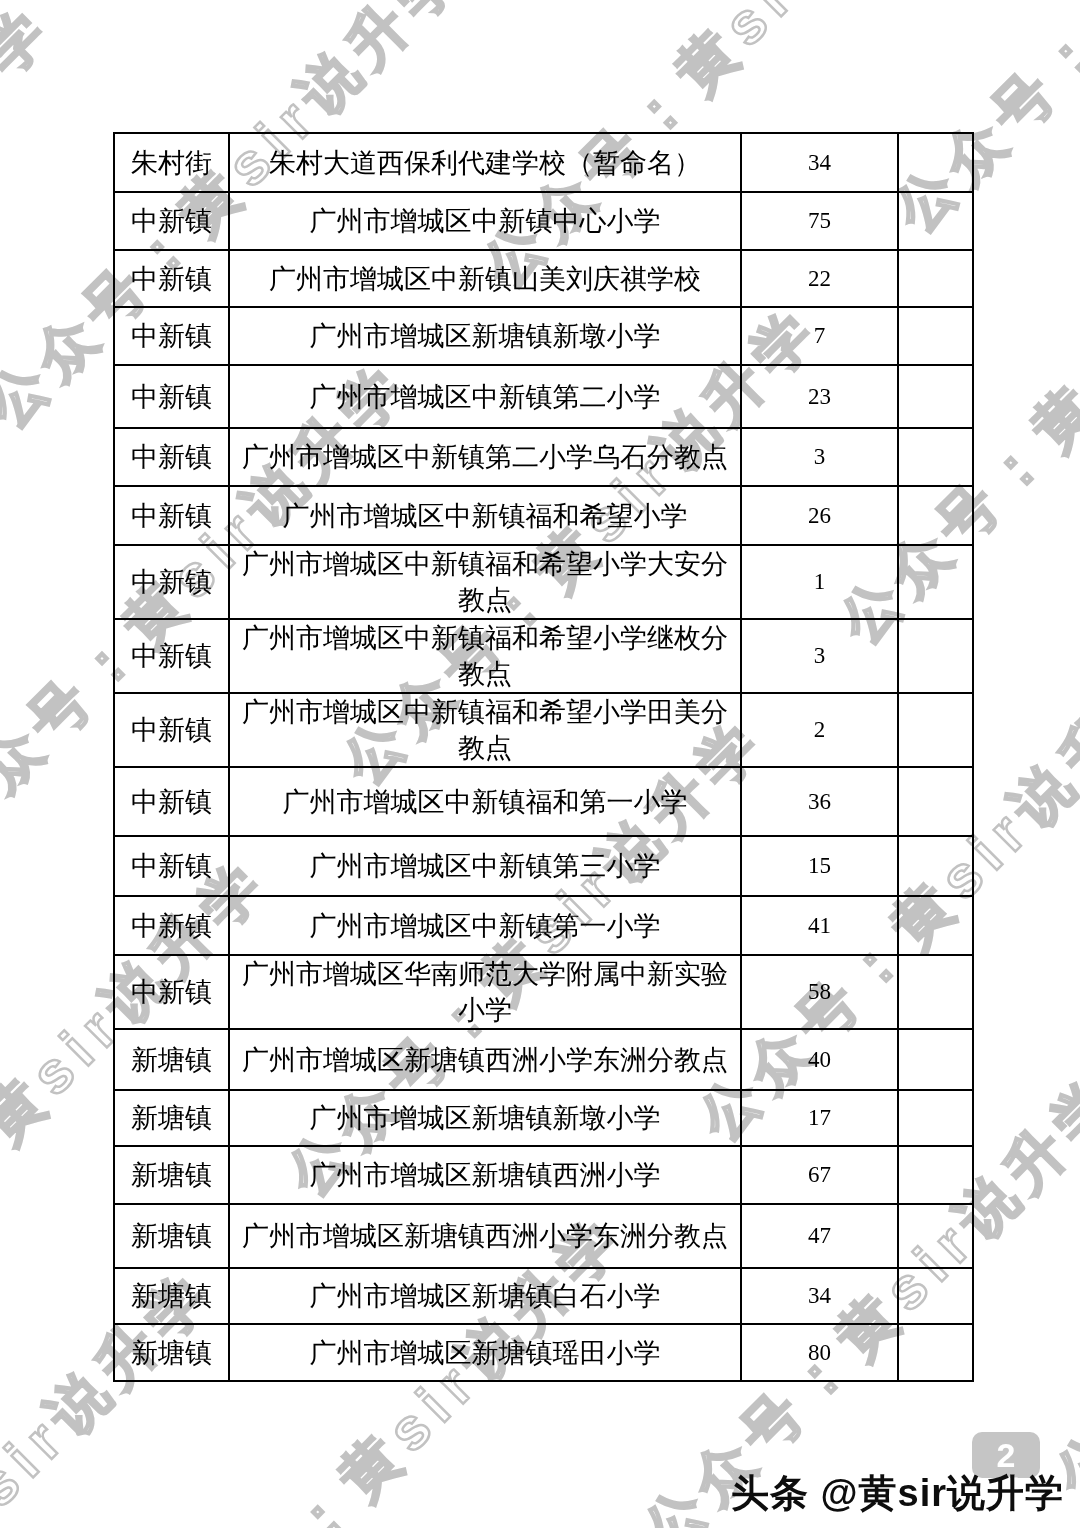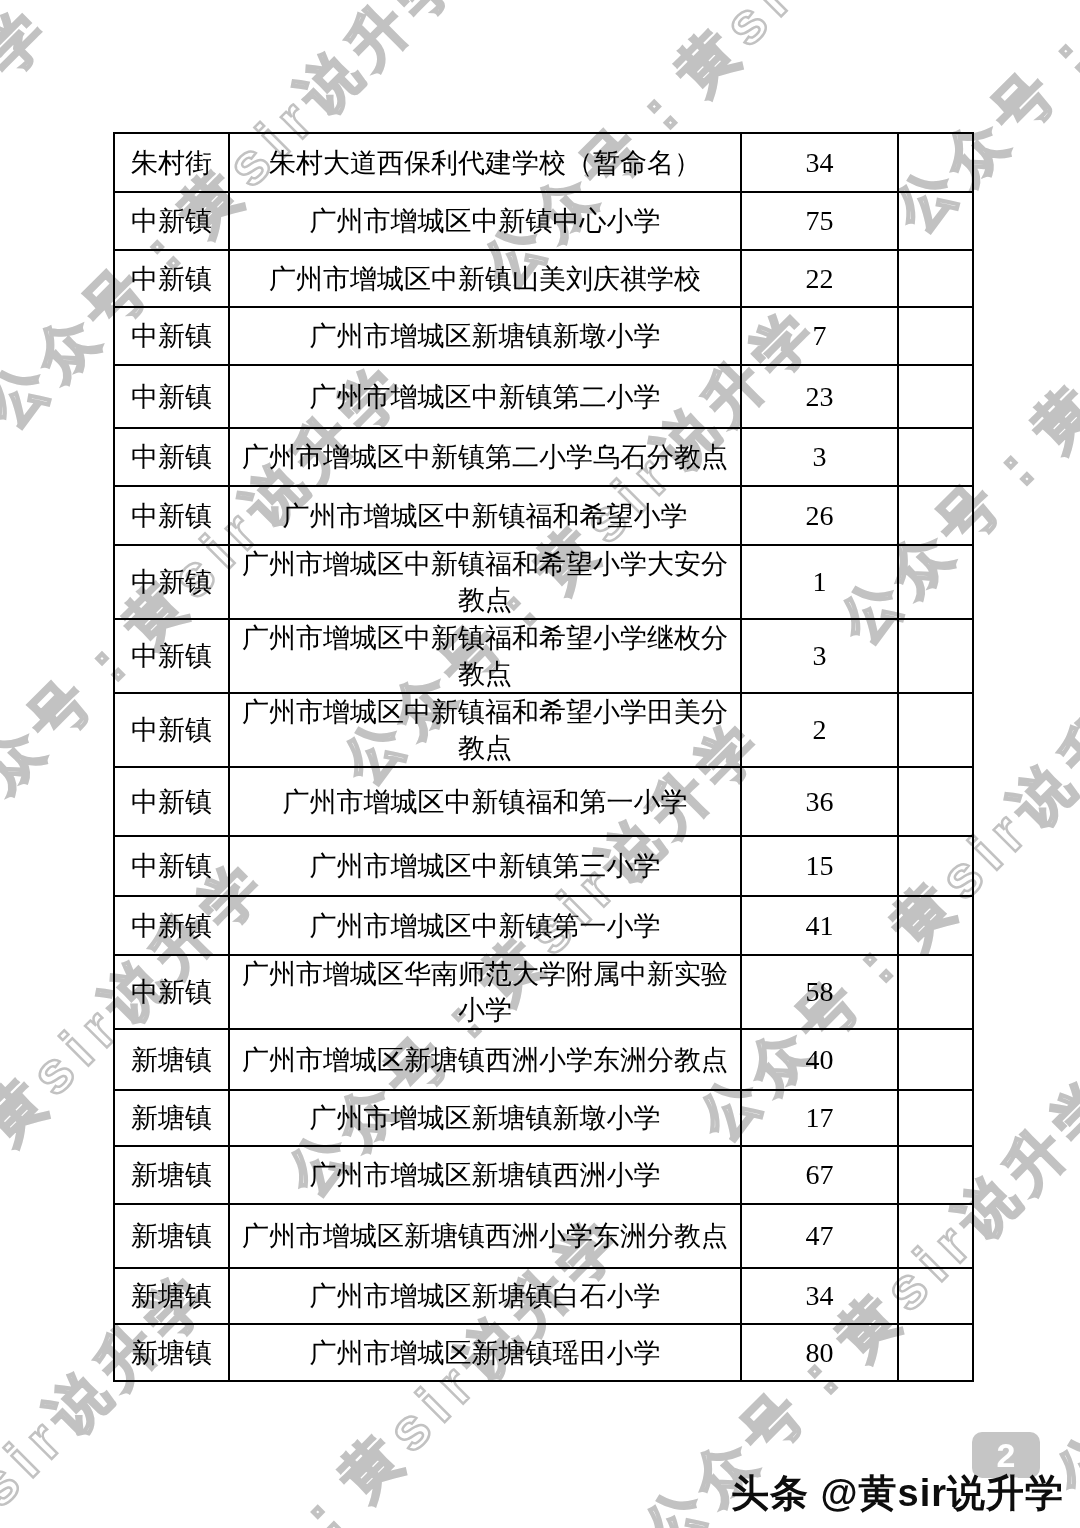--- a/index.html
+++ b/index.html
@@ -16,21 +16,21 @@
            color:rgba(255,255,255,0.06);
            -webkit-text-stroke:2.5px var(--watermark,#c2c2c2);}
 
   
   .school-table{position:absolute;left:113px;top:132px;width:859px;z-index:2;
                 border-collapse:collapse;table-layout:fixed;background:transparent;}
   .school-table td{border:2px solid var(--table-border,#000);text-align:center;
                    vertical-align:middle;padding:0 2px;
                    font-family:"Liberation Serif","DejaVu Serif",serif;
                    font-size:27px;color:var(--table-text,#000);}
-  .school-table td.count{font-size:28px;}
+  .school-table td.count{font-size:23px;}
 
   
   .page-badge{position:absolute;left:972px;top:1432px;width:68px;height:46px;
               border-radius:10px;background:var(--badge-bg,#c5c5c5);
               color:var(--badge-text,#fff);text-align:center;z-index:4;
               font:700 34px/46px "Liberation Sans","DejaVu Sans",sans-serif;}
 
   
   .footer-credit{position:absolute;top:1468px;right:16px;z-index:4;
                  font:700 38px "Liberation Sans","DejaVu Sans",sans-serif;

